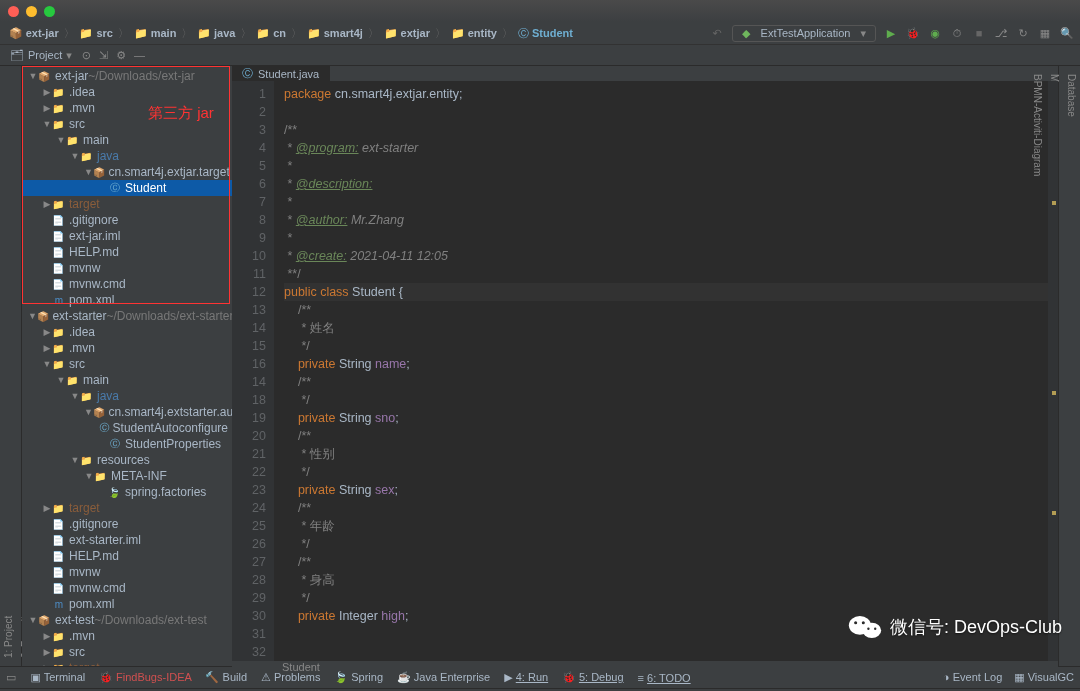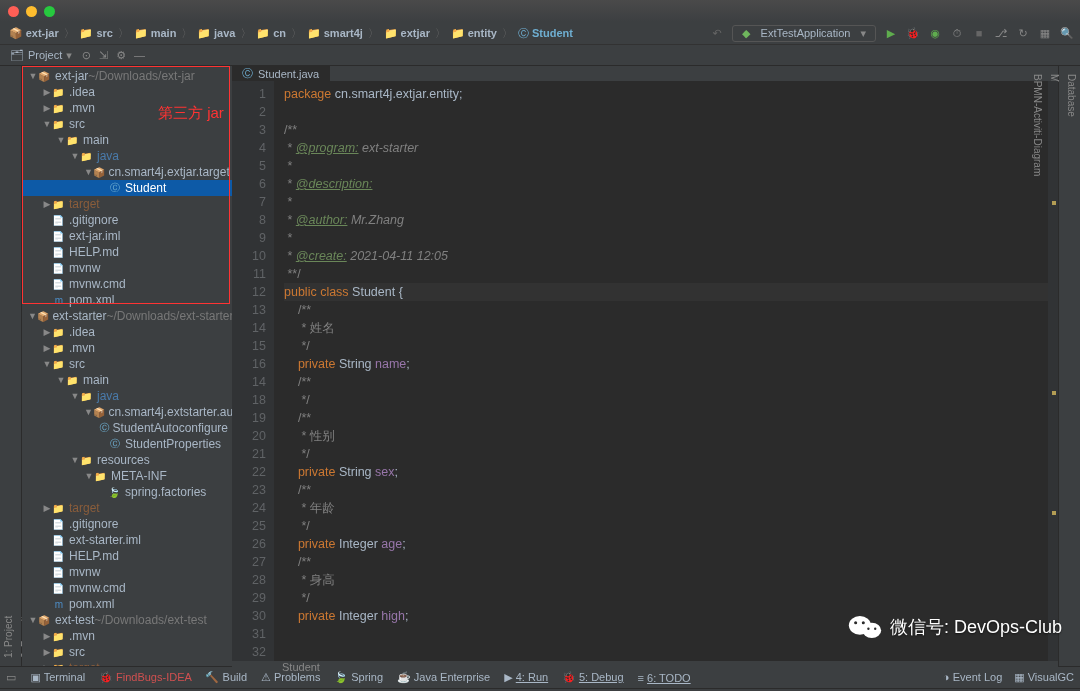--- a/index.html
+++ b/index.html
@@ -129,21 +129,21 @@
 <div class="main">
   <div class="left-strip">
     <div>1: Project</div>
     <div>2: Favorites</div>
     <div>Web</div>
     <div>7: Structure</div>
   </div>
 
   <div class="tree" id="tree">
     <div class="highlight-box" style="top:0;left:0;width:208px;height:238px"></div>
-    <div class="red-label" style="top:38px;left:136px">第三方 jar</div>
+    <div class="red-label" style="top:38px;left:126px">第三方 jar</div>
   <div class="tree-row" style="padding-left: 6px;">
         <span class="arr">▼</span>
         <span class="ic">📦</span>
         <span>ext-jar</span>
         <span class="dim">  ~/Downloads/ext-jar</span>
       </div>
       <div class="tree-row" style="padding-left: 20px;">
         <span class="arr">▶</span>
         <span class="ic">📁</span>
         <span>.idea</span>
@@ -386,28 +386,28 @@
           <div class="line"><span class="cmt"> *</span></div>
           <div class="line"><span class="cmt"> * </span><span class="ann">@create:</span> <span class="cmtval">2021-04-11 12:05</span></div>
           <div class="line"><span class="cmt"> **/</span></div>
           <div class="line" style="background: rgb(50, 50, 50);"><span class="kw">public class</span> <span class="cls">Student</span> {</div>
           <div class="line">    <span class="cmt">/**</span></div>
           <div class="line">    <span class="cmt"> * 姓名</span></div>
           <div class="line">    <span class="cmt"> */</span></div>
           <div class="line">    <span class="kw">private</span> String <span class="fld">name</span>;</div>
           <div class="line">    <span class="cmt">/**</span></div>
           <div class="line">    <span class="cmt"> */</span></div>
+          <div class="line">    <span class="kw">private</span> String <span class="fld">sno</span>;</div>
           <div class="line">    <span class="cmt">/**</span></div>
           <div class="line">    <span class="cmt"> * 性别</span></div>
           <div class="line">    <span class="cmt"> */</span></div>
           <div class="line">    <span class="kw">private</span> String <span class="fld">sex</span>;</div>
           <div class="line">    <span class="cmt">/**</span></div>
           <div class="line">    <span class="cmt"> * 年龄</span></div>
           <div class="line">    <span class="cmt"> */</span></div>
-          <div class="line">    <span class="kw">private</span> Integer <span class="fld">age</span>;</div>
           <div class="line">    <span class="cmt">/**</span></div>
           <div class="line">    <span class="cmt"> * 身高</span></div>
           <div class="line">    <span class="cmt"> */</span></div>
           <div class="line">    <span class="kw">private</span> Integer <span class="fld">high</span>;</div>
         </div>
       <div class="err-strip">
         <div class="change-mark" style="top:120px"></div>
         <div class="change-mark" style="top:310px"></div>
         <div class="change-mark" style="top:430px"></div>
       </div>

